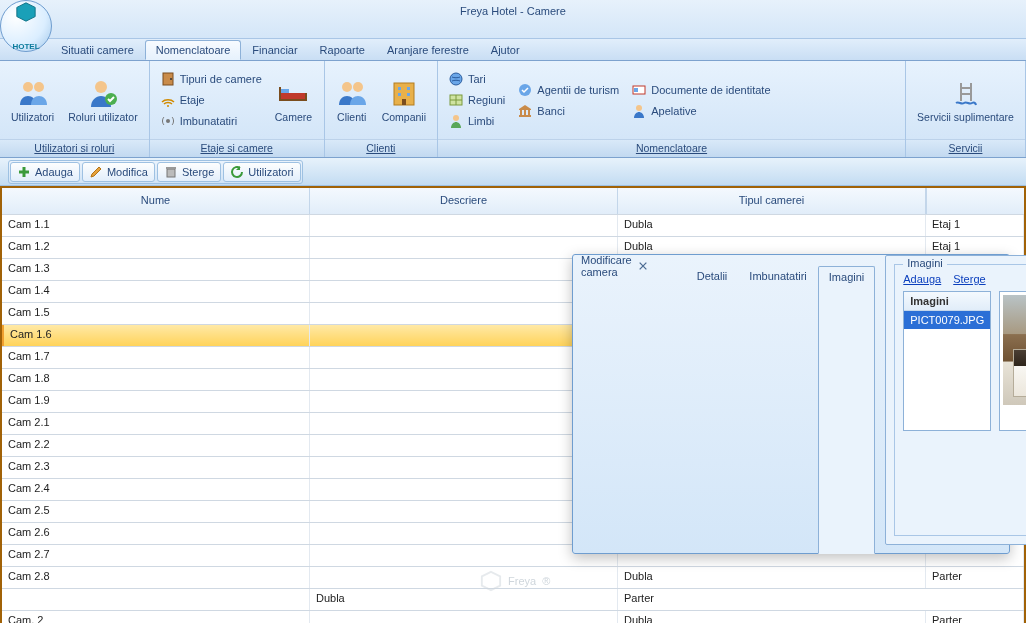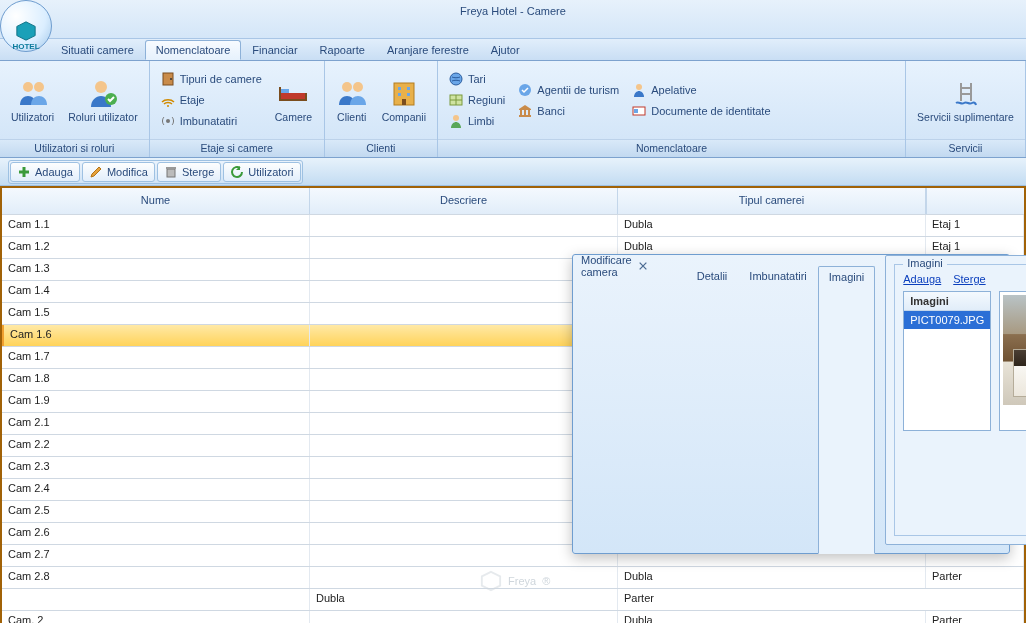--- a/index.html
+++ b/index.html
@@ -7,29 +7,29 @@
 
 
 .titlebar { height: 39px; background: linear-gradient(#e7f1fb,#d4e6f8); text-align: center; line-height: 22px; color: #2a4b7c; border-bottom: 1px solid #a9c6e6; }
 
 
 .menutabs { display: flex; height: 22px; background: linear-gradient(#e1eefb,#c9def4); border-bottom: 1px solid #7da2ce; padding-left: 50px; }
 .menutabs .tab { padding: 3px 10px 0; color: #2a4b7c; cursor: pointer; border: 1px solid transparent; border-bottom: none; margin-top: 1px; }
 .menutabs .tab.active { background: linear-gradient(#f7fbff,#e7f2fd); border: 1px solid #8db1d8; border-bottom: 1px solid #e7f2fd; border-radius: 3px 3px 0 0; }
 
 
-.orb { position: absolute; left: 0; top: 0; width: 52px; height: 52px; background: radial-gradient(circle at 30% 30%,#fff,#dbeeff 60%,#9ec5e8); border: 1px solid #6f9dcf; border-radius: 50%; z-index: 50; display: flex; flex-direction: column; align-items: center; justify-content: flex-end; }
+.orb { position: absolute; left: 0; top: 0; width: 52px; height: 52px; background: radial-gradient(circle at 30% 30%,#fff,#dbeeff 60%,#9ec5e8); border: 1px solid #6f9dcf; border-radius: 50%; z-index: 50; display: flex; flex-direction: column; align-items: center; justify-content: space-between; }
 .orb svg { width: 22px; height: 22px; }
 .orb .lbl { font-size: 8px; color: #0a7a9c; font-weight: bold; }
 
 
 .ribbon { display: flex; background: linear-gradient(#e7f2fd,#cfe3f7); border-bottom: 1px solid #7da2ce; height: 97px; }
 .rgroup { border-right: 1px solid #a9c6e6; display: flex; flex-direction: column; }
 .rgroup .body { flex: 1; display: flex; align-items: center; padding: 2px 6px; gap: 4px; }
-.rgroup .gtitle { text-align: center; color: #2a4b7c; background: linear-gradient(#d9e9f9,#c2d9f0); height: 18px; line-height: 17px; font-size: 10.5px; border-top: 1px solid #bcd2ea; }
+.rgroup .gtitle { text-align: center; color: #2a4b7c; background: linear-gradient(#d9e9f9,#c2d9f0); height: 18px; line-height: 17px; font-size: 10.5px; border-top: 1px solid #bcd2ea; text-decoration: underline; }
 .rbtn-big { display: flex; flex-direction: column; align-items: center; gap: 2px; padding: 2px 4px; cursor: pointer; border: 1px solid transparent; border-radius: 3px; }
 .rbtn-big .ico { width: 32px; height: 32px; display: flex; align-items: center; justify-content: center; }
 .rbtn-big .txt { color: #2a4b7c; font-size: 10.5px; text-align: center; line-height: 12px; }
 .rcol { display: flex; flex-direction: column; gap: 1px; }
 .rbtn-sm { display: flex; align-items: center; gap: 4px; padding: 1px 3px; cursor: pointer; border: 1px solid transparent; border-radius: 2px; color: #2a4b7c; }
 .rbtn-sm .ico { width: 16px; height: 16px; display: inline-flex; align-items: center; justify-content: center; }
 
 
 .toolbar { height: 28px; background: linear-gradient(#e7f2fb,#c3dcf2); border-bottom: 1px solid #9ec1e2; display: flex; align-items: center; padding: 0 8px; gap: 2px; }
 .tbtn { display: flex; align-items: center; gap: 4px; padding: 2px 6px; color: #2a4b7c; cursor: pointer; border: 1px solid #9ec1e2; border-radius: 3px; background: linear-gradient(#fdfefe,#e2eefb); }
@@ -262,34 +262,34 @@
                 <rect x="2" y="12" width="12" height="2" fill="#c98b4a"></rect>
               </svg>
             </span>
             <span>Banci</span>
           </div>
       </div>
       <div class="rcol">
         <div class="rbtn-sm">
             <span class="ico">
               <svg viewBox="0 0 16 16">
+                <rect x="2" y="4" width="12" height="8" fill="#fff" stroke="#c0392b"></rect>
+                <rect x="3" y="6" width="4" height="4" fill="#6aa6e8"></rect>
+              </svg>
+            </span>
+            <span>Documente de identitate</span>
+          </div>
+        <div class="rbtn-sm">
+            <span class="ico">
+              <svg viewBox="0 0 16 16">
                 <circle cx="8" cy="5" r="3" fill="#f4c58b"></circle>
                 <path d="M3 15c0-4 3-6 5-6s5 2 5 6" fill="#3a78c9"></path>
               </svg>
             </span>
             <span>Apelative</span>
-          </div>
-        <div class="rbtn-sm">
-            <span class="ico">
-              <svg viewBox="0 0 16 16">
-                <rect x="2" y="4" width="12" height="8" fill="#fff" stroke="#c0392b"></rect>
-                <rect x="3" y="6" width="4" height="4" fill="#6aa6e8"></rect>
-              </svg>
-            </span>
-            <span>Documente de identitate</span>
           </div>
       </div>
     </div>
     <div class="gtitle">Nomenclatoare</div>
   </div>
 
   <div class="rgroup" style="min-width:120px">
     <div class="body" style="justify-content:center">
       <div class="rbtn-big">
         <div class="ico">

